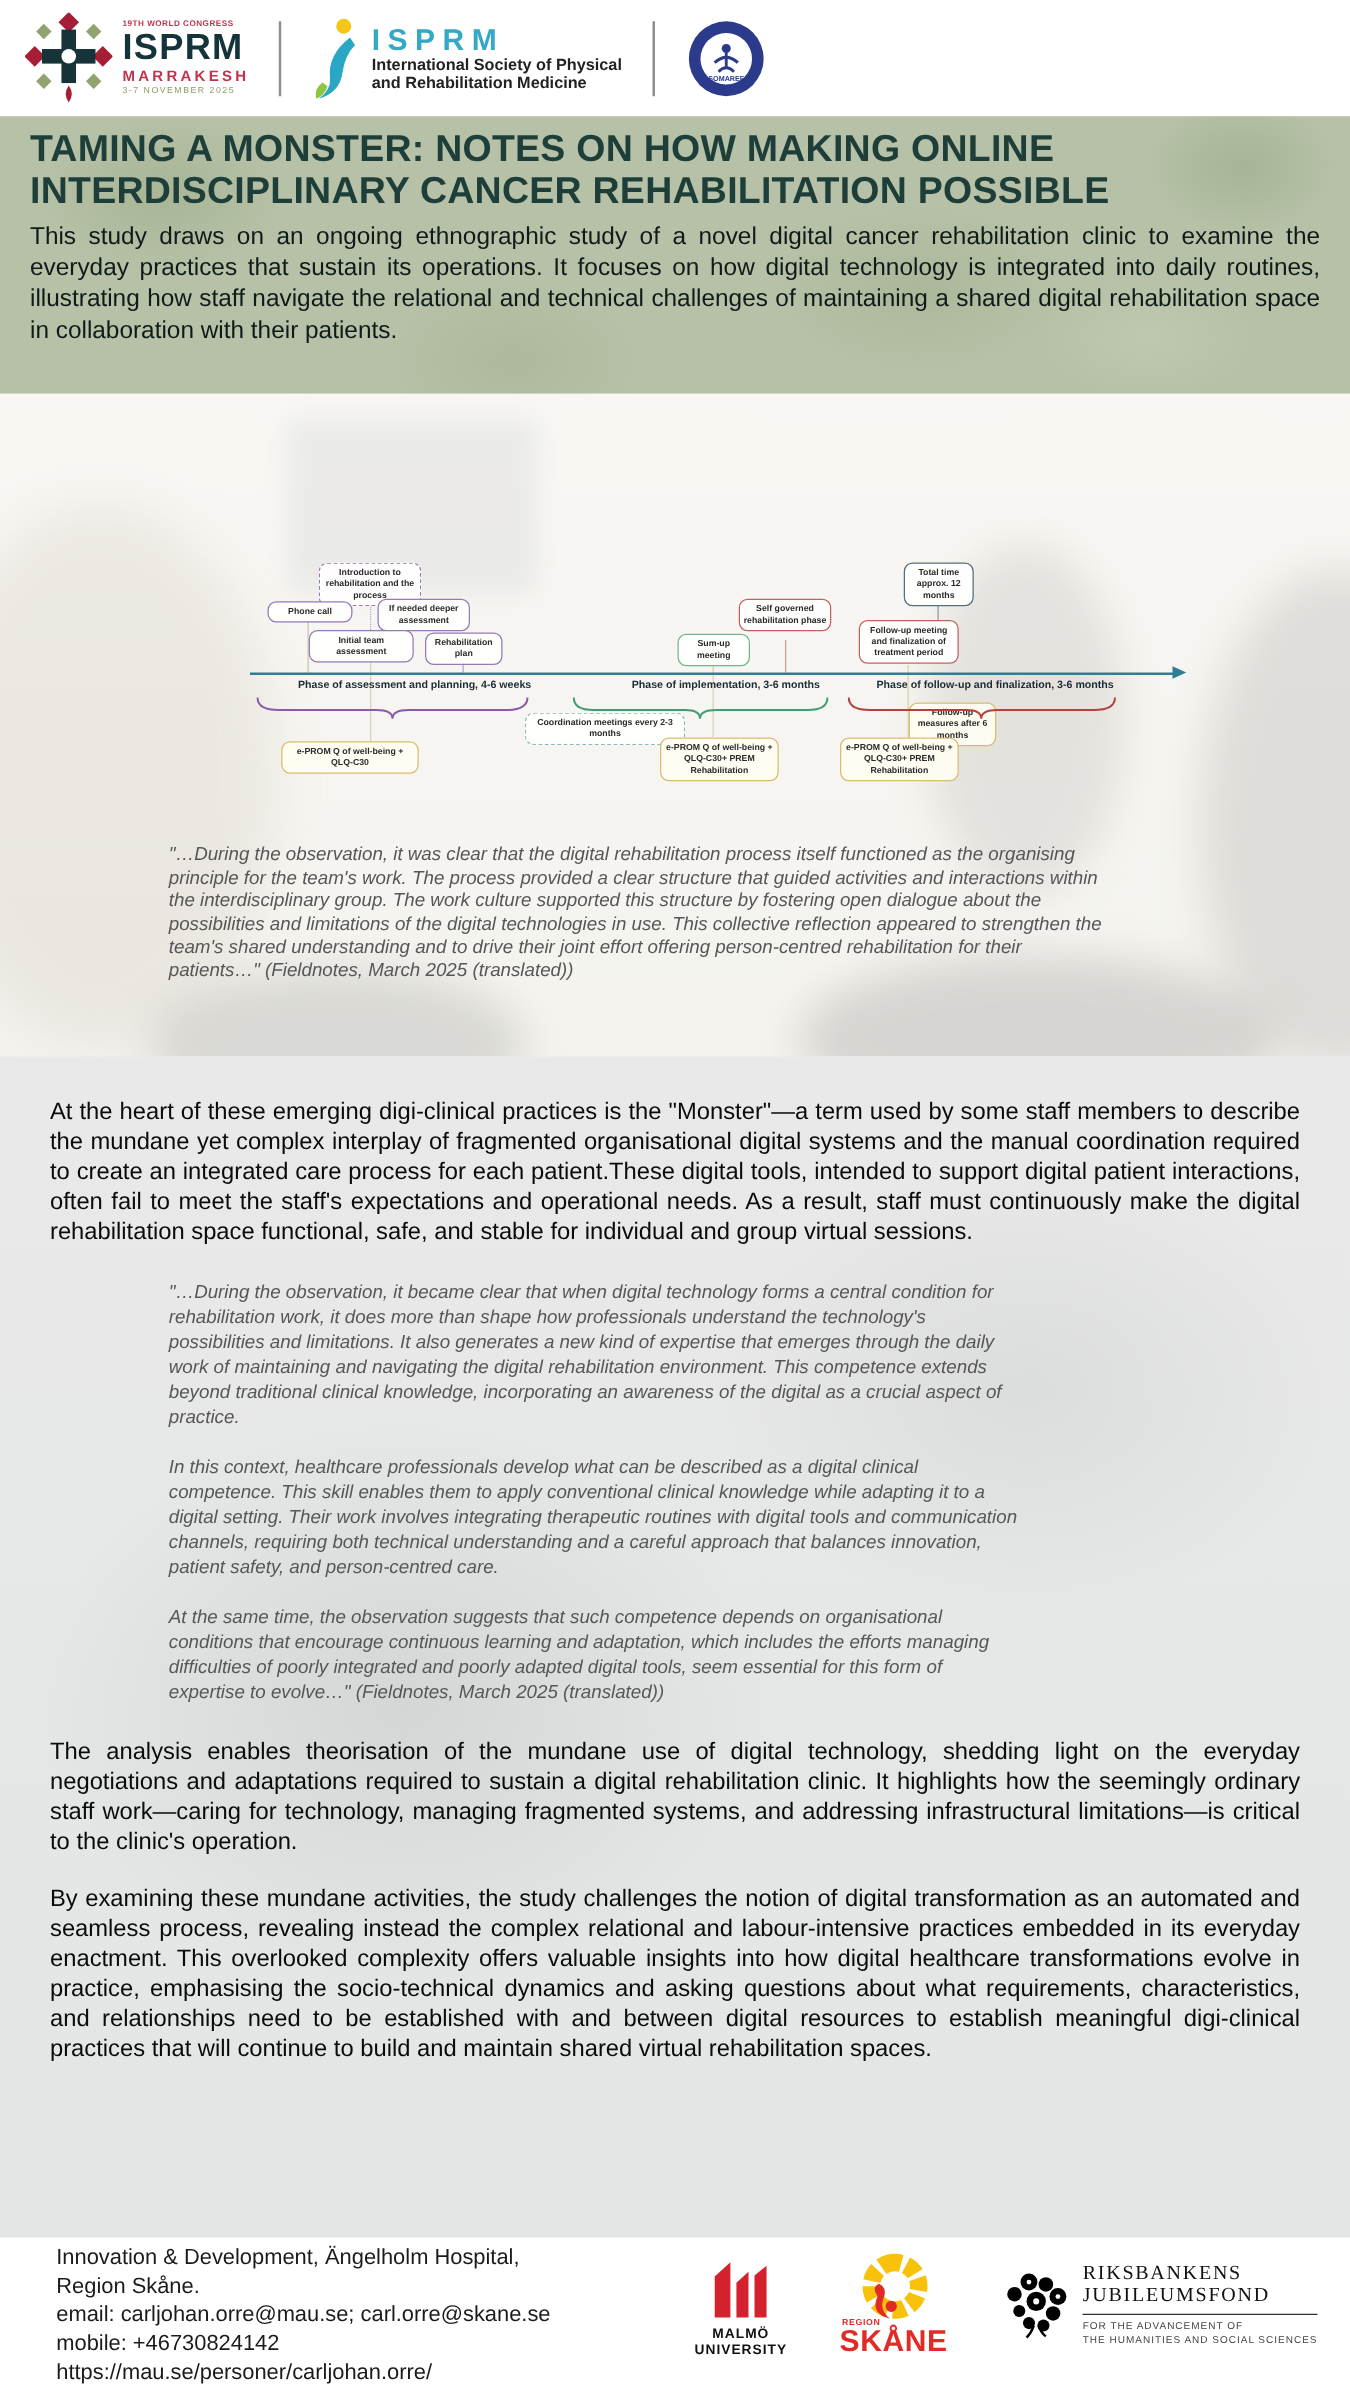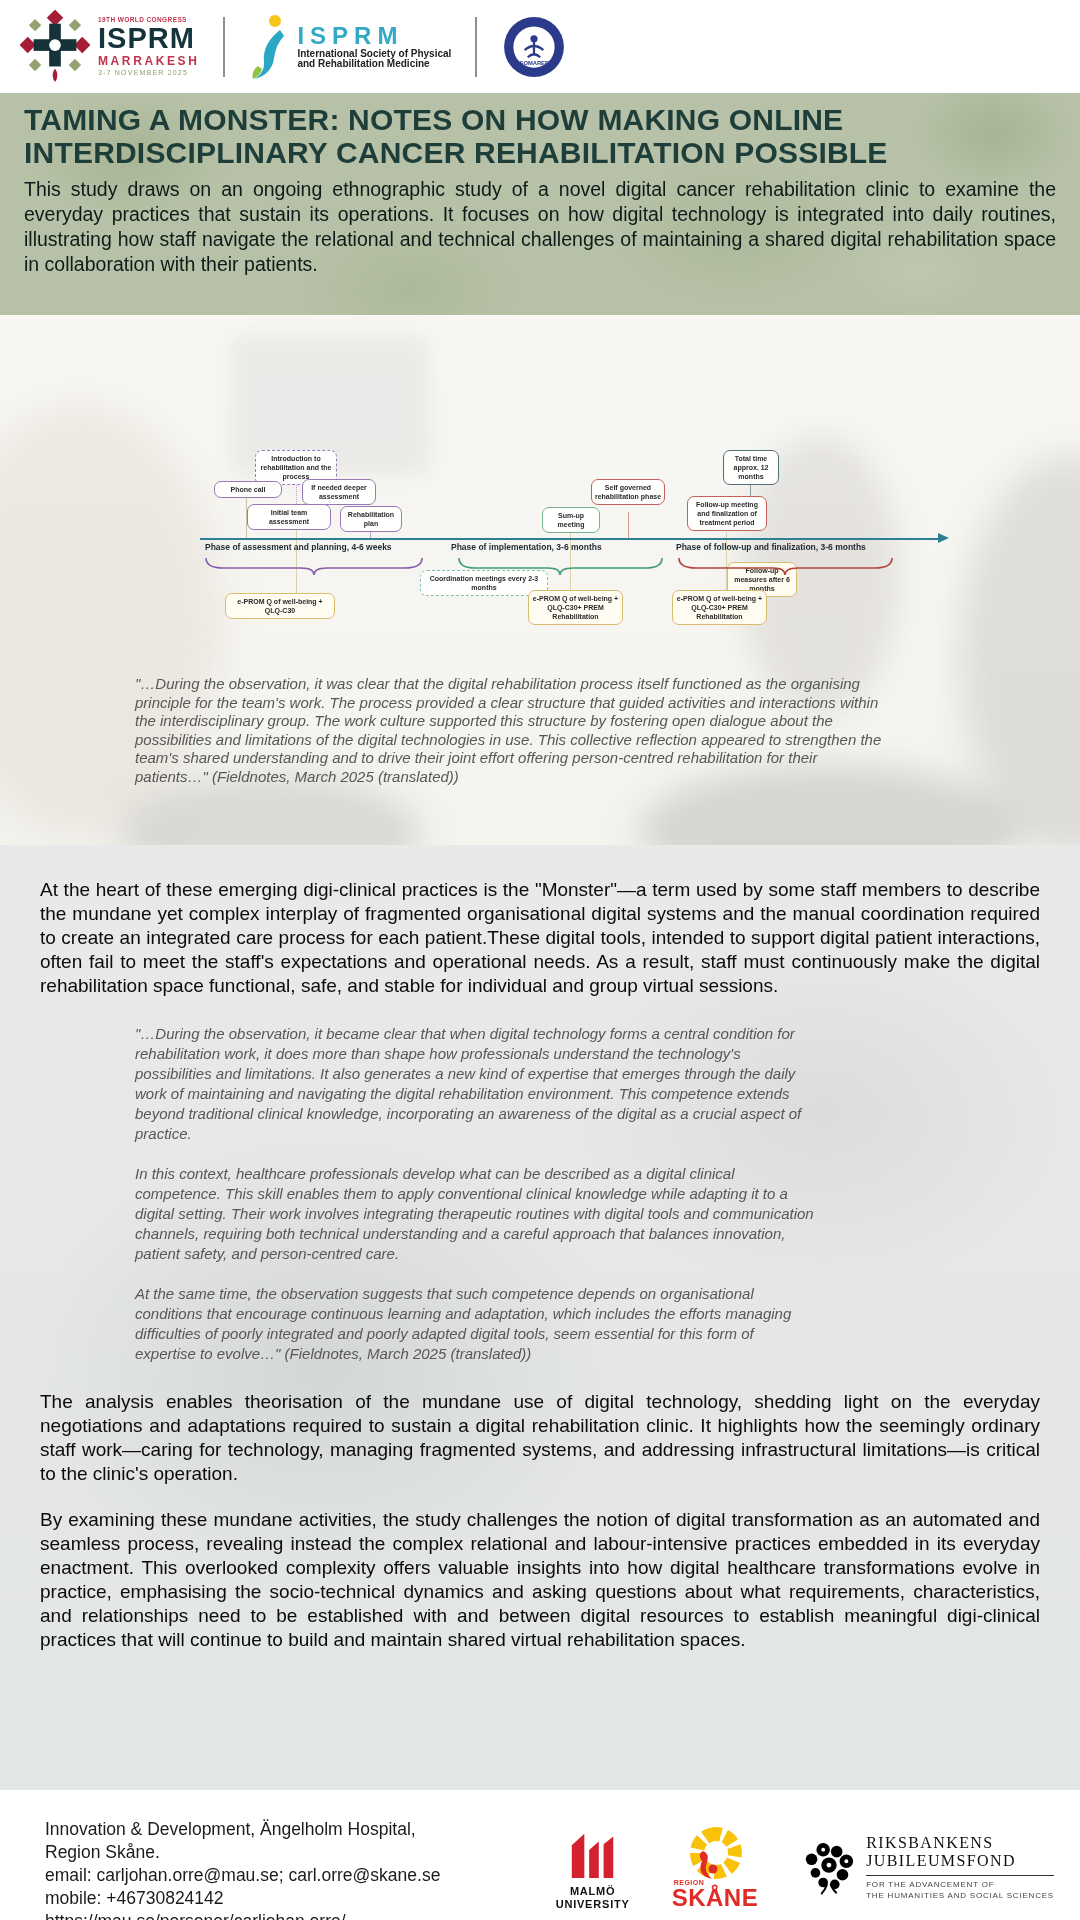--- a/index.html
+++ b/index.html
@@ -10,21 +10,21 @@
   .logo-bar{height:93px;display:flex;align-items:center;padding-left:20px;background:#fff;}
   .logo-group{display:flex;align-items:center;gap:8px;}
   .logo-divider{width:2px;height:60px;background:#8b9094;margin:0 24px;}
   .mk-text{display:flex;flex-direction:column;line-height:1;}
   .mk-congress{font-size:6.5px;font-weight:bold;color:#c0334d;letter-spacing:.4px;}
   .mk-name{font-size:29px;font-weight:900;color:#15333b;letter-spacing:1px;}
   .mk-city{font-size:12px;font-weight:bold;color:#c0334d;letter-spacing:2.6px;margin-top:2px;}
   .mk-dates{font-size:7px;color:#8aa06a;letter-spacing:1.2px;margin-top:2px;}
   .is-text{display:flex;flex-direction:column;line-height:1.05;}
   .is-name{font-size:24px;font-weight:bold;color:#35a8c6;letter-spacing:6px;}
-  .is-sub{font-size:10px;font-weight:bold;color:#222;}
+  .is-sub{font-size:13px;font-weight:bold;color:#222;}
 
   
   .title-band{height:222px;box-sizing:border-box;padding:10px 24px 0;overflow:hidden;
     background-color:#b6c1a7;
     background-image:
       radial-gradient(ellipse 140px 90px at 12% 28%, rgba(152,166,128,.45), transparent 70%),
       radial-gradient(ellipse 170px 100px at 68% 62%, rgba(158,170,135,.4), transparent 70%),
       radial-gradient(ellipse 110px 80px at 92% 18%, rgba(149,164,127,.45), transparent 70%),
       radial-gradient(ellipse 150px 95px at 38% 88%, rgba(160,172,138,.38), transparent 70%),
       radial-gradient(ellipse 120px 70px at 85% 80%, rgba(199,208,182,.5), transparent 70%);}
@@ -47,42 +47,42 @@
   .purple-dashed{border-color:#9779b5;border-style:dashed;}
   .green{border-color:#74b58a;}
   .red{border-color:#c4625c;}
   .slate{border-color:#51707b;}
   .gold{border-color:#d9bd6d;background:rgba(255,252,240,.95);}
   .teal-dashed{border-color:#86bdb2;border-style:dashed;}
   .timeline{position:absolute;left:200px;top:223px;width:745px;height:0;
     border-top:2.5px solid #2e7f93;}
   .timeline::after{content:"";position:absolute;right:-4px;top:-7px;width:0;height:0;
     border-left:11px solid #2e7f93;border-top:5.5px solid transparent;border-bottom:5.5px solid transparent;}
-  .phase-label{position:absolute;top:227px;font-size:8.5px;font-weight:bold;color:#1c2a33;text-align:left;}
+  .phase-label{position:absolute;top:227px;font-size:8.5px;font-weight:bold;color:#1c2a33;text-align:right;}
   .brace{position:absolute;top:241px;}
   .vline{position:absolute;width:0;opacity:.65;}
 
   .quote{font-style:italic;color:#575757;}
   .quote1{position:absolute;z-index:3;left:135px;top:360px;width:750px;font-size:15px;line-height:18.5px;}
 
   
   .body-wrap{position:relative;height:945px;box-sizing:border-box;padding-top:17px;overflow:hidden;
     background:
       radial-gradient(ellipse 420px 330px at 30% 55%, rgba(58,68,68,.10), transparent 70%),
       radial-gradient(ellipse 360px 260px at 76% 28%, rgba(80,88,88,.08), transparent 70%),
       linear-gradient(180deg,#e9e9e9 0%,#e6e7e7 45%,#e2e6e5 100%);}
   .para{margin:16px 40px;font-size:19px;line-height:24px;color:#0b0b0b;text-align:justify;}
   .quote2{margin:26px 0 0 135px;width:680px;font-size:15px;line-height:20px;}
   .quote2 .qp{margin:0 0 20px;}
   .gap-before{margin-top:26px;}
   .gap-before-sm{margin-top:22px;}
 
   
   .footer{height:114px;box-sizing:border-box;background:#fff;display:flex;align-items:flex-start;
-    padding:28px 26px 0 45px;}
+    padding:4px 26px 0 45px;}
   .contact{width:420px;font-size:17.5px;line-height:23px;color:#1b1b1b;}
   .footer-logos{flex:1;display:flex;align-items:center;justify-content:flex-end;gap:42px;padding-top:6px;}
   .flogo{display:flex;flex-direction:column;align-items:center;}
   .malmo-caption{font-size:11px;font-weight:bold;color:#111;letter-spacing:.8px;text-align:center;line-height:1.2;margin-top:3px;}
   .skane-text{text-align:center;line-height:1;margin-top:-8px;}
   .skane-region{font-size:7px;font-weight:bold;color:#e02b27;letter-spacing:.5px;text-align:left;margin-left:2px;}
   .skane-name{font-size:24px;font-weight:900;color:#e02b27;letter-spacing:.5px;}
   .rj{flex-direction:row;align-items:center;gap:10px;}
   .rj-text{display:flex;flex-direction:column;}
   .rj-name{font-family:"Liberation Serif", serif;font-size:16px;letter-spacing:1.4px;color:#111;line-height:1.15;}

